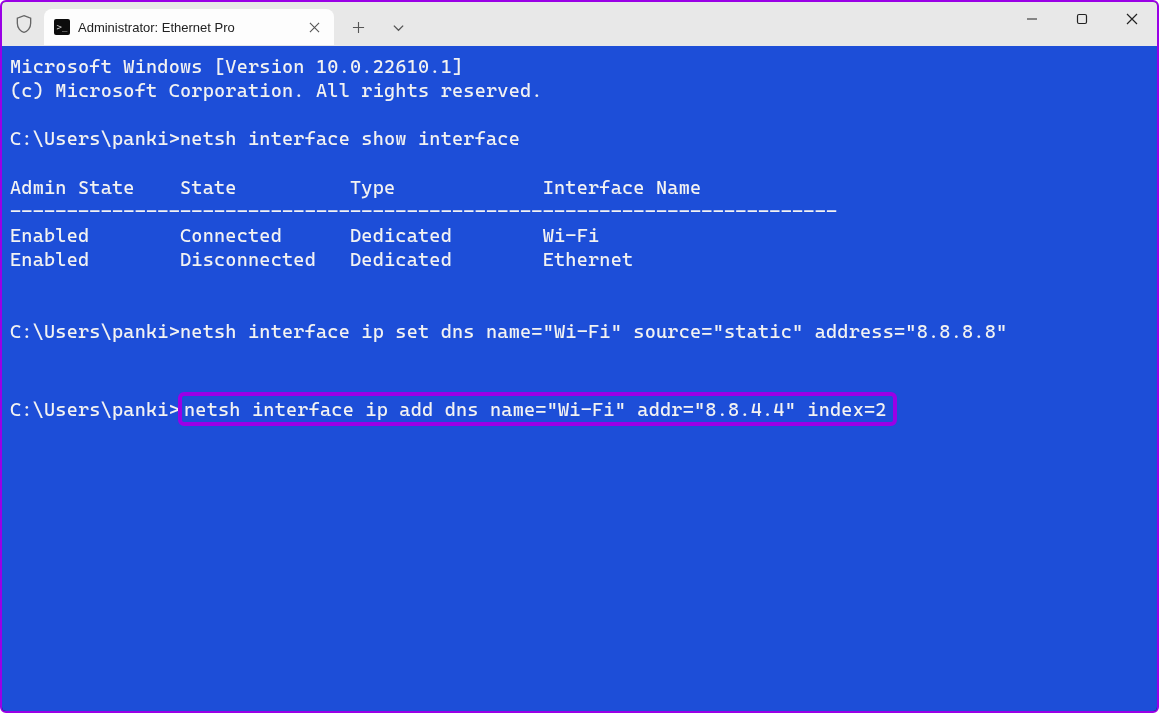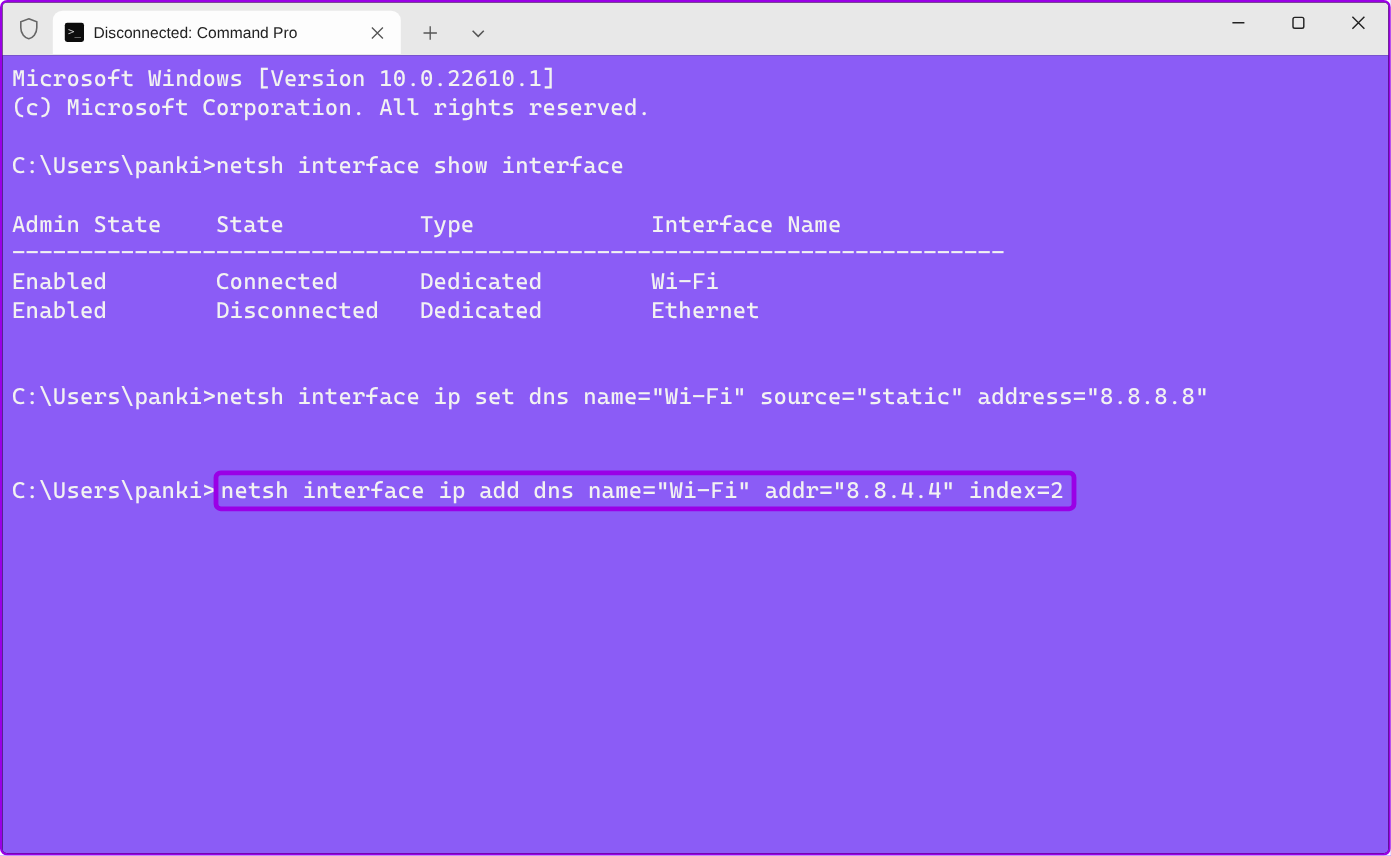--- a/index.html
+++ b/index.html
@@ -60,21 +60,21 @@
   }
   .titlebar-right { margin-left:auto; display:flex; align-items: flex-start; height:100%; }
   .winbtn {
     width: 50px; height: 34px;
     display:flex;align-items:center;justify-content:center;
     color:#222; cursor:pointer;
   }
   .winbtn svg { width:12px; height:12px; }
   
   .terminal {
-    flex:1; background:#8b5cf6;
+    flex:1; background:#1d4ed8;
     color:#f2f2f2;
     font-family: "Cascadia Mono", Consolas, "Courier New", monospace;
     font-size: 19px;
     line-height: 1.27;
     padding: 8px 4px 4px 8px;
     white-space: pre;
     overflow: hidden;
     letter-spacing: 0.2px;
   }
   .highlight-box {
@@ -94,21 +94,21 @@
     <div class="titlebar-left">
       <div class="app-icon">
         <svg viewBox="0 0 24 24" width="20" height="20">
             <path fill="none" stroke="#666" stroke-width="1.6" d="M12 2 L20 5 V11 C20 17 16 21 12 22 C8 21 4 17 4 11 V5 Z"></path>
           </svg>
       </div>
       <div class="tab">
         <div class="tab-icon">
             <span>&gt;_</span>
           </div>
-        <div class="tab-title">Disconnected: Command Pro</div>
+        <div class="tab-title">Administrator: Ethernet Pro</div>
         <div class="tab-close">
           <svg viewBox="0 0 12 12" width="11" height="11">
               <path stroke="#555" stroke-width="1.2" fill="none" d="M1 1 L11 11 M11 1 L1 11"></path>
             </svg>
         </div>
       </div>
       <div class="toolbar-buttons">
         <div class="tbtn">
           <svg viewBox="0 0 14 14" width="13" height="13">
               <path stroke="#555" stroke-width="1.2" fill="none" d="M7 1 V13 M1 7 H13"></path>

